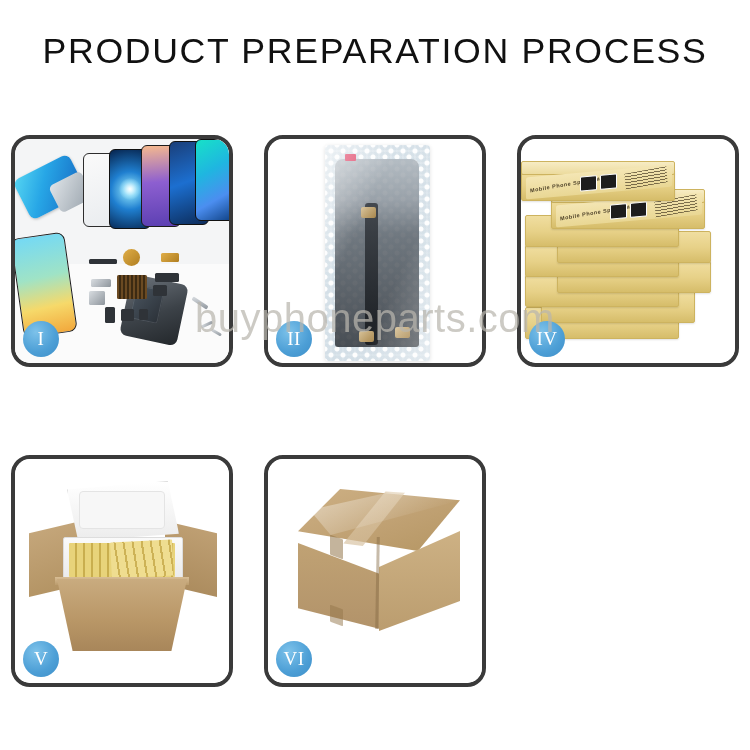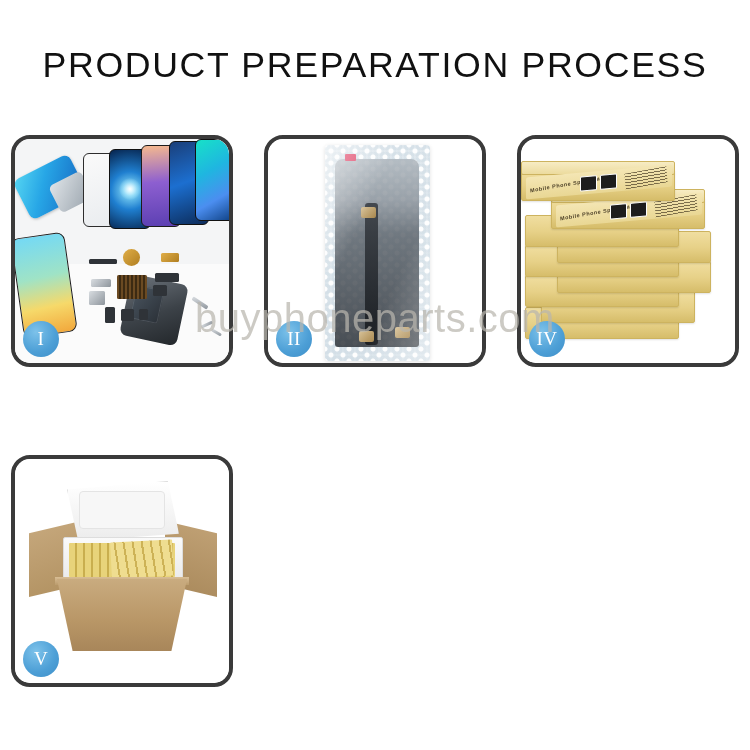--- a/index.html
+++ b/index.html
@@ -11,21 +11,21 @@
     width: 750px;
     height: 750px;
     font-family: "Liberation Sans", sans-serif;
     overflow: hidden;
     position: relative;
   }
 
   
   .header {
     width: 750px;
-    padding-top: 44px;
+    padding-top: 30px;
     text-align: center;
   }
   .title {
     font-family: "Liberation Sans", sans-serif;
     font-size: 35px;
     font-weight: 500;
     letter-spacing: 1.6px;
     color: #111111;
     line-height: 42px;
     transform: scaleX(1.02);
@@ -418,16 +418,30 @@
       <div class="v-foam-lid"></div>
       <div class="v-foam-box"></div>
       <div class="v-yellow"></div>
       <div class="v-yellow2"></div>
       <div class="v-rim"></div>
       <div class="v-front"></div>
     </div>
     <div class="badge">V</div>
   </div>
 
+  <div class="panel">
+    <div class="panel-stage">
+      <div class="p6-bg"></div>
+      <div class="c-top"></div>
+      <div class="c-tape-top"></div>
+      <div class="c-left"></div>
+      <div class="c-right"></div>
+      <div class="c-seam"></div>
+      <div class="c-notch1"></div>
+      <div class="c-notch2"></div>
+      <div class="c-wrap"></div>
+    </div>
+    <div class="badge">VI</div>
+  </div>
 
 </div>
 
 <div class="watermark">buyphoneparts.com</div>
 
 </body></html>

